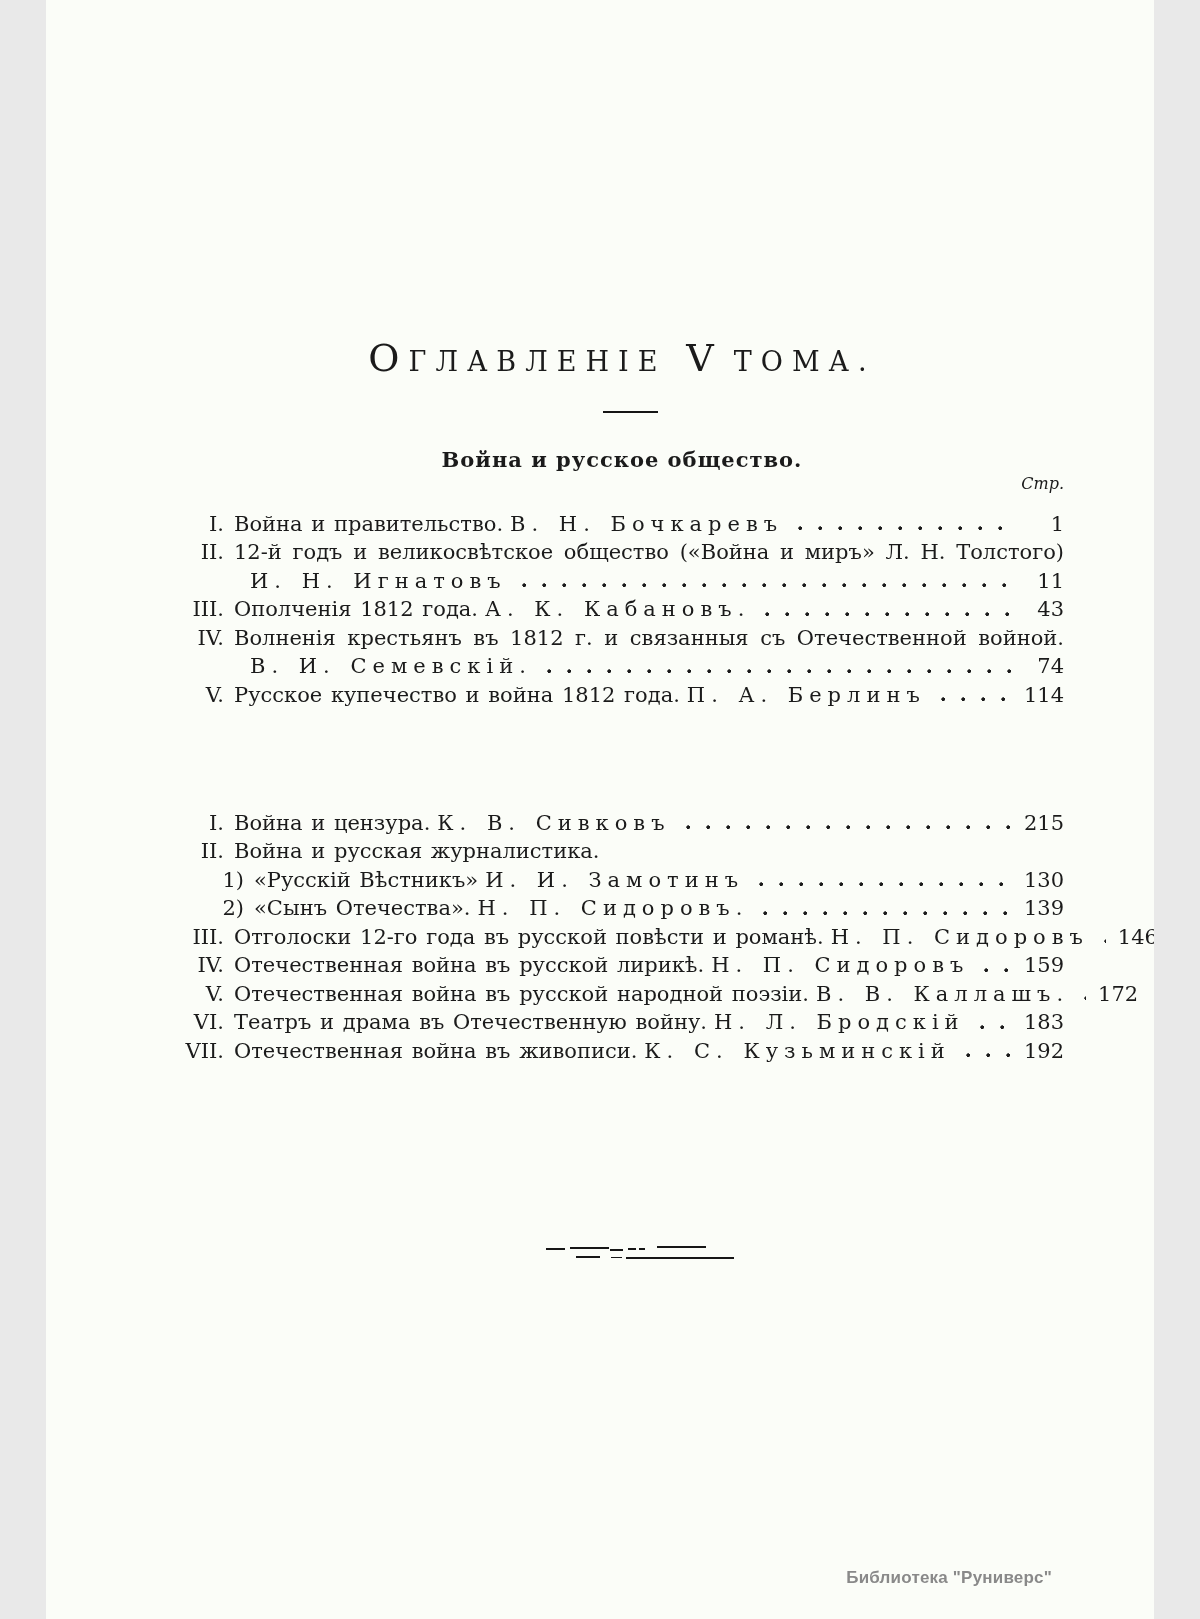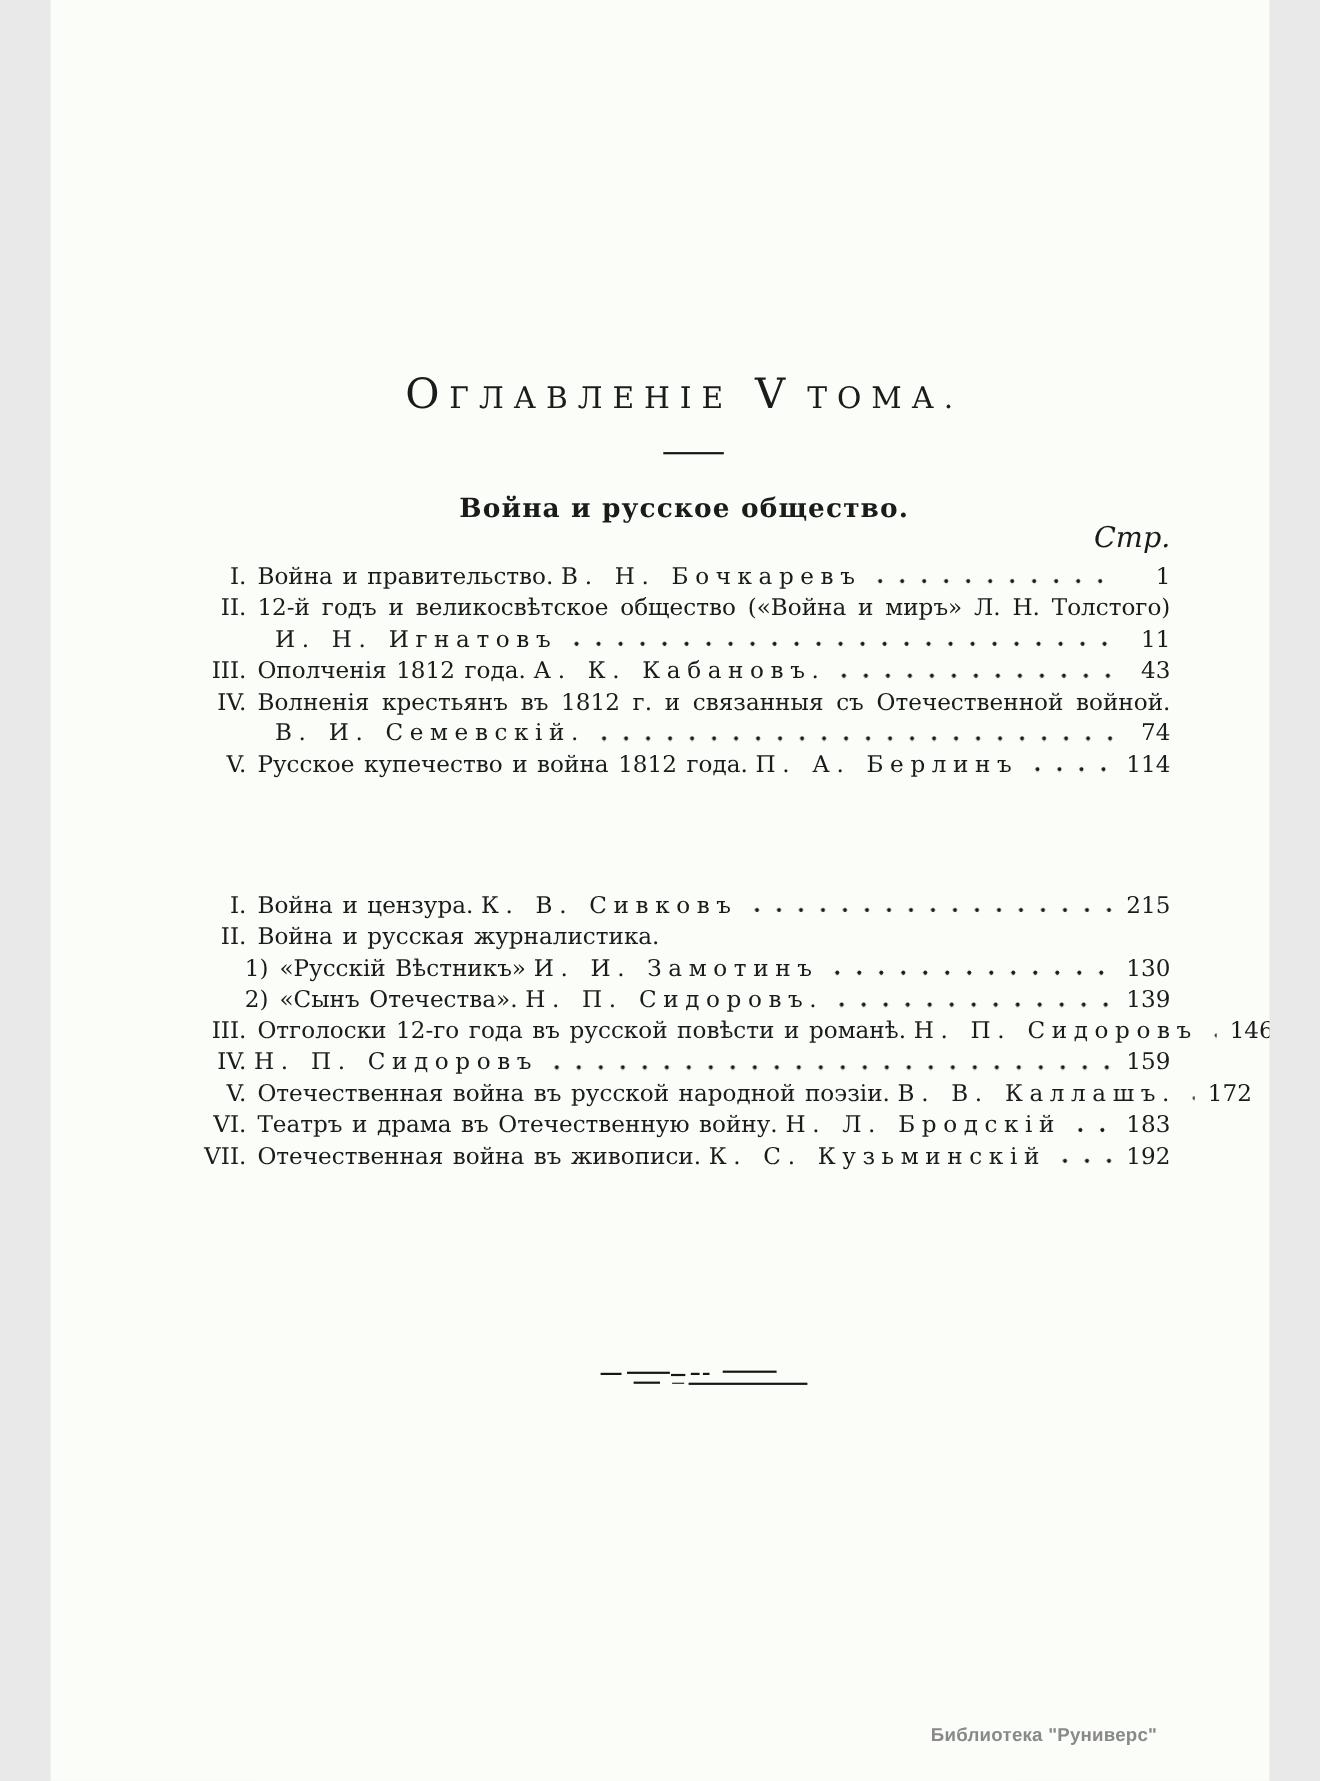--- a/index.html
+++ b/index.html
@@ -20,27 +20,27 @@
   .title .t-init{font-size:38px;letter-spacing:9px;}
   .title .t-rest{font-size:27px;letter-spacing:9px;}
   .title .t-vol{font-size:38px;margin:0 16px 0 20px;letter-spacing:4px;}
   .title .t-word2{font-size:27px;letter-spacing:9px;}
   .title-rule{
     position:absolute;left:557px;top:411px;width:55px;height:2px;background:#151515;
   }
   
   .sec-heading{
     position:absolute;left:0;width:1152px;text-align:center;
-    font-size:24px;font-weight:bold;letter-spacing:1px;white-space:nowrap;
+    font-size:21px;font-weight:bold;letter-spacing:1px;white-space:nowrap;
   }
   .sec1-heading{top:447px;}
   .sec2-heading{top:753px;}
   .str-label{
     position:absolute;left:134px;top:474px;width:884px;
-    text-align:right;font-style:italic;font-size:26px;
+    text-align:right;font-style:italic;font-size:16px;
   }
   
   .toc{
     position:absolute;left:134px;width:884px;
     font-size:21px;
   }
   .toc1{top:510px;}
   .toc2{top:809px;}
   .row{
     display:flex;align-items:baseline;height:28.45px;line-height:28.45px;
@@ -169,20 +169,21 @@
     </div>
     <div class="row">
       <span class="num">III.</span>
         <span class="text">Отголоски 12-го года въ русской повѣсти и романѣ.</span>
         <span class="author">Н. П. Сидоровъ</span>
         <span class="leader"></span>
         <span class="pg">146</span>
     </div>
     <div class="row">
       <span class="num">IV.</span>
+        <span class="text">Отечественная война въ русской лирикѣ.</span>
         <span class="author">Н. П. Сидоровъ</span>
         <span class="leader"></span>
         <span class="pg">159</span>
     </div>
     <div class="row">
       <span class="num">V.</span>
         <span class="text">Отечественная война въ русской народной поэзіи.</span>
         <span class="author">В. В. Каллашъ.</span>
         <span class="leader"></span>
         <span class="pg">172</span>

